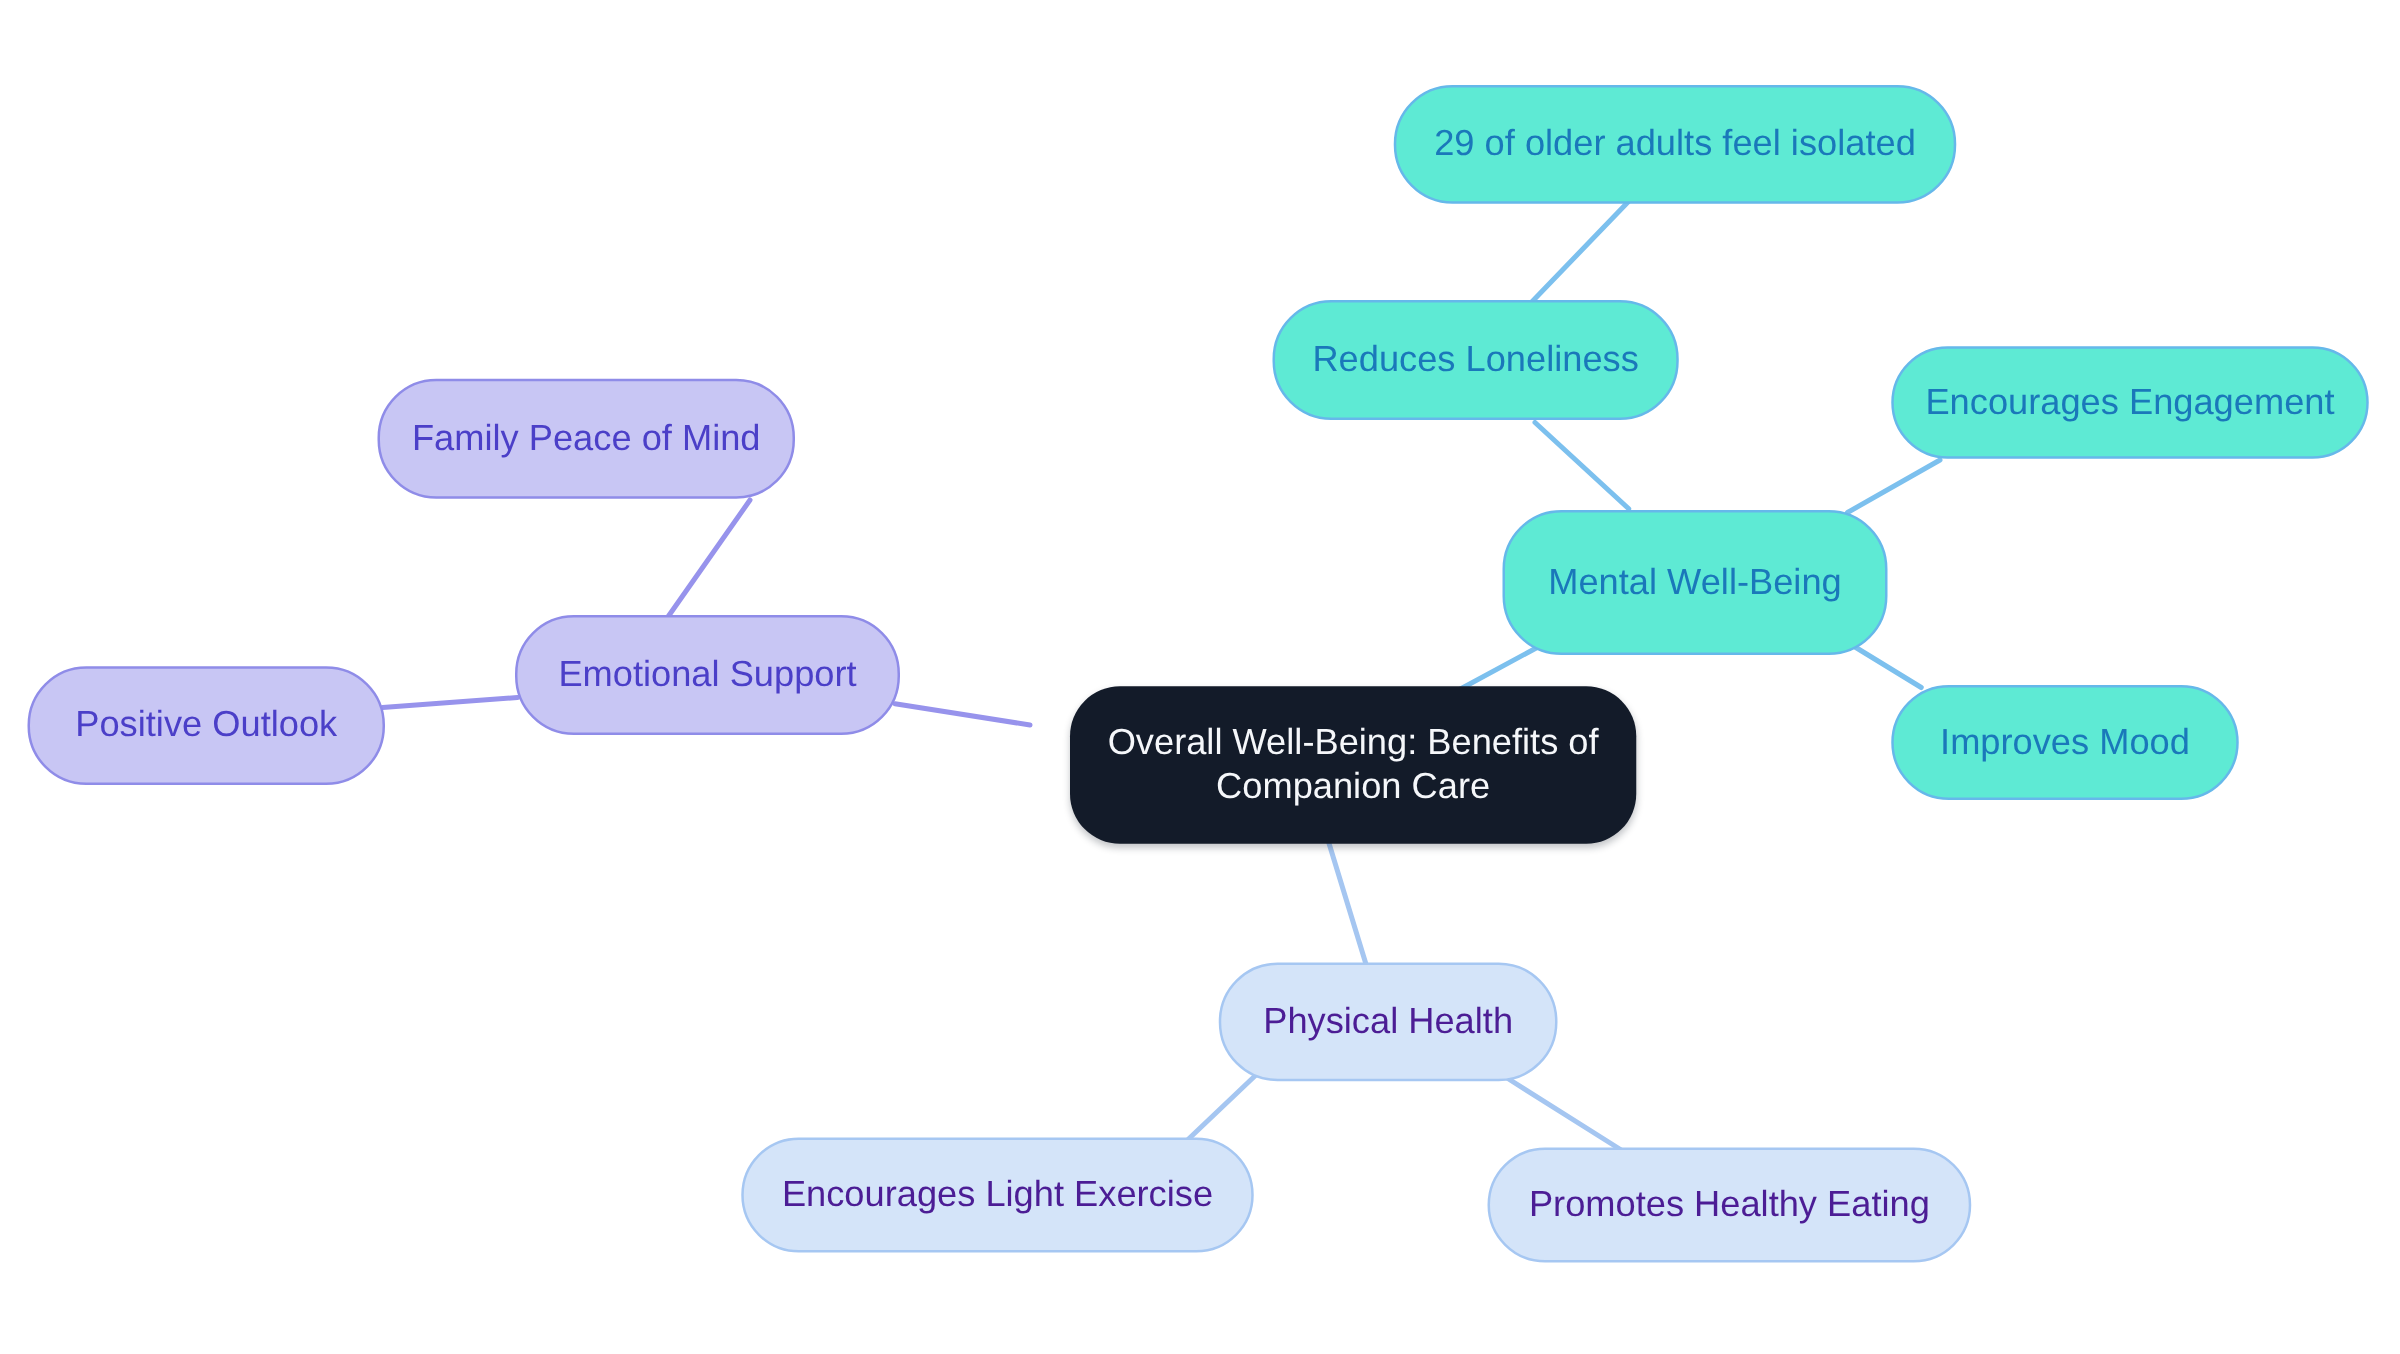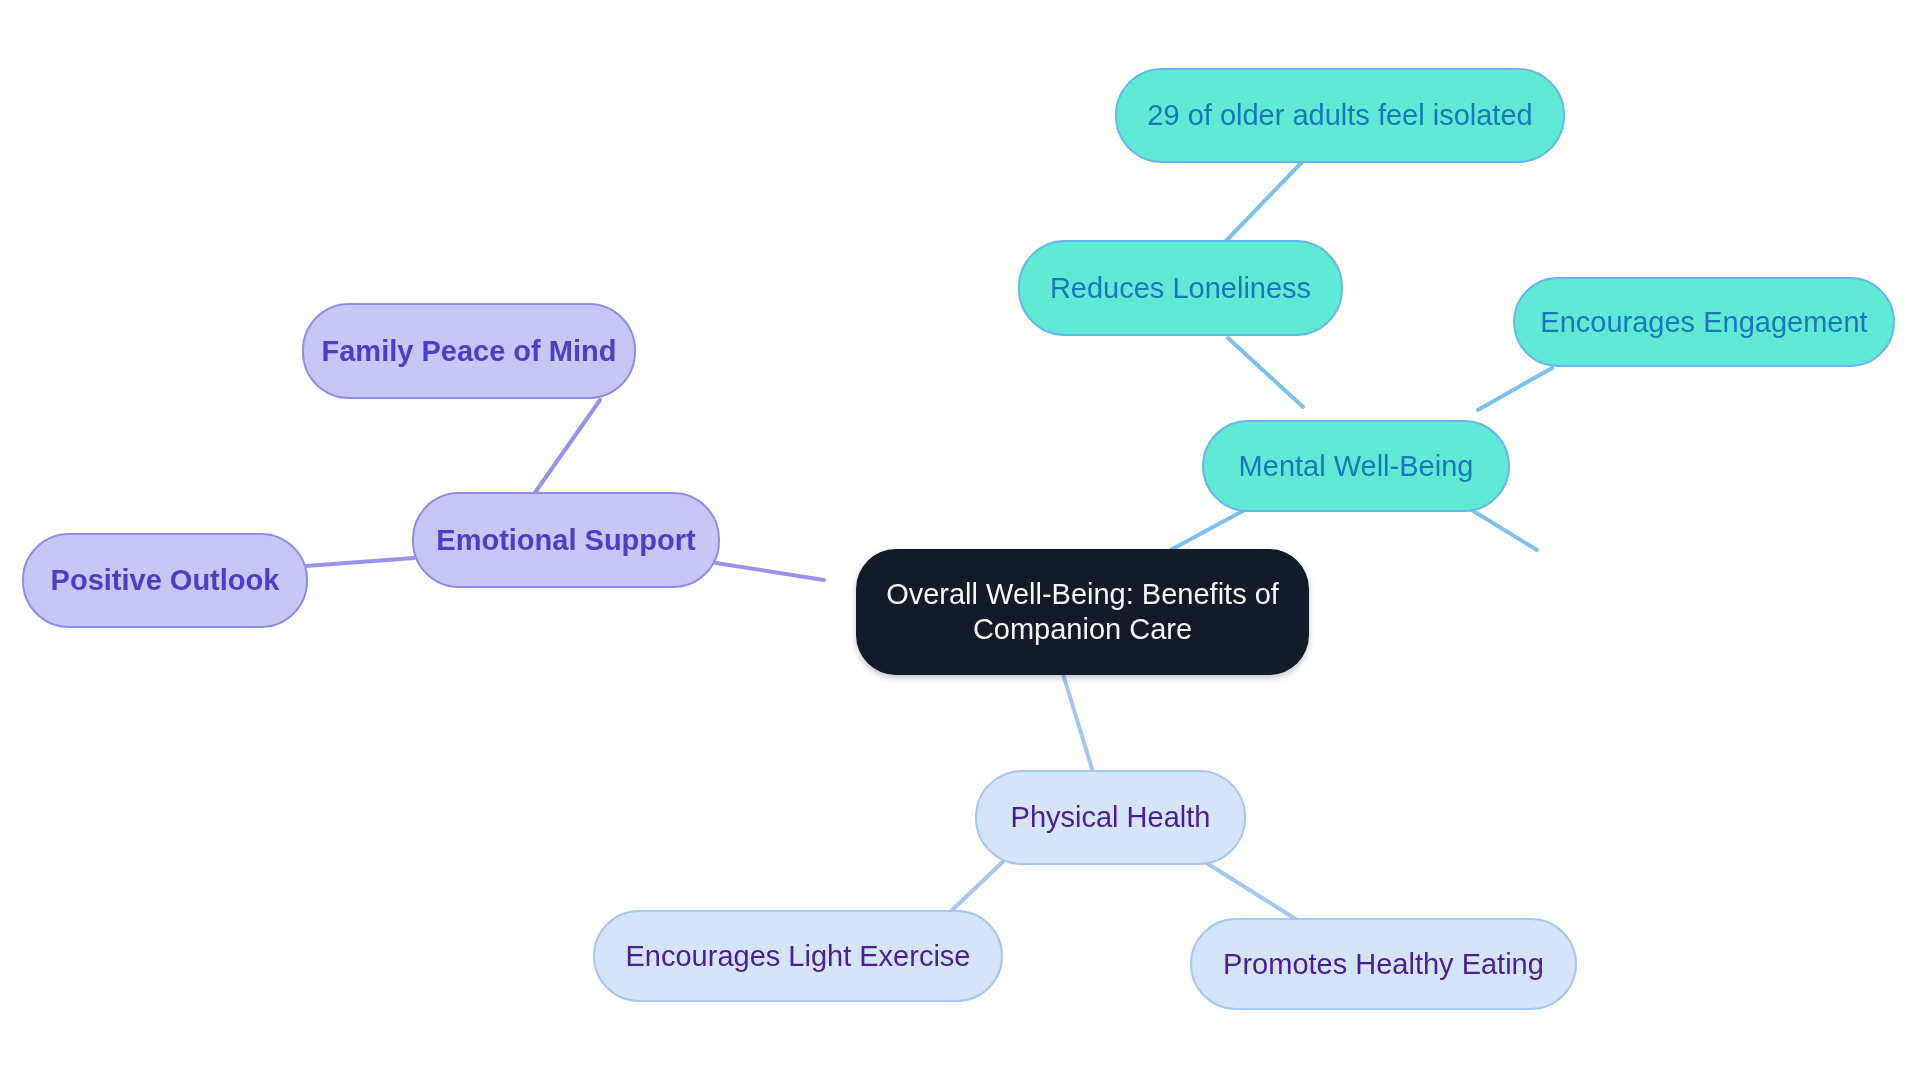--- a/index.html
+++ b/index.html
@@ -25,21 +25,21 @@
     box-sizing: border-box;
     border-radius: 47px;
     border: 2.5px solid transparent;
     font-size: 29px;
     line-height: 1.2;
     cursor: default;
     user-select: none;
   }
   .node.mental   { background: #5eead4; border-color: #66b8ea; color: #1a78ba; }
   .node.physical { background: #d4e4f9; border-color: #a6c7f2; color: #4c1d95; }
-  .node.purple   { background: #c8c6f4; border-color: #8f8ce8; color: #4b3fc8; font-weight: bold; }
+  .node.purple   { background: #c8c6f4; border-color: #8f8ce8; color: #4b3fc8; }
   .node.root {
     background: #131b29;
     border: none;
     color: #f5f7fa;
     border-radius: 40px;
     box-shadow: 0 3px 6px rgba(19,27,41,0.25);
     padding: 0 28px;
   }
 </style>
 </head>
@@ -61,31 +61,34 @@
 
     <line x1="824" y1="580" x2="716" y2="563" stroke="#9793ec" stroke-width="4" stroke-linecap="round"></line>
     <line x1="534" y1="494" x2="600" y2="400" stroke="#9793ec" stroke-width="4" stroke-linecap="round"></line>
     <line x1="414" y1="558" x2="306" y2="566" stroke="#9793ec" stroke-width="4" stroke-linecap="round"></line>
   </svg>
 
   <div class="node root" style="left:856px; top:549px; width:453px; height:126px;">
     <span>Overall Well-Being: Benefits of Companion Care</span>
   </div>
 
-  <div class="node mental" style="left:1202px; top:420px; width:308px; height:92px;">
+  <div class="node mental" style="left:1202px; top:408px; width:308px; height:116px;">
     <span>Mental Well-Being</span>
   </div>
   <div class="node mental" style="left:1018px; top:240px; width:325px; height:96px;">
     <span>Reduces Loneliness</span>
   </div>
   <div class="node mental" style="left:1115px; top:68px; width:450px; height:95px;">
     <span>29 of older adults feel isolated</span>
   </div>
   <div class="node mental" style="left:1513px; top:277px; width:382px; height:90px;">
     <span>Encourages Engagement</span>
+  </div>
+  <div class="node mental" style="left:1513px; top:548px; width:278px; height:92px;">
+    <span>Improves Mood</span>
   </div>
 
   <div class="node physical" style="left:975px; top:770px; width:271px; height:95px;">
     <span>Physical Health</span>
   </div>
   <div class="node physical" style="left:1190px; top:918px; width:387px; height:92px;">
     <span>Promotes Healthy Eating</span>
   </div>
   <div class="node physical" style="left:593px; top:910px; width:410px; height:92px;">
     <span>Encourages Light Exercise</span>

